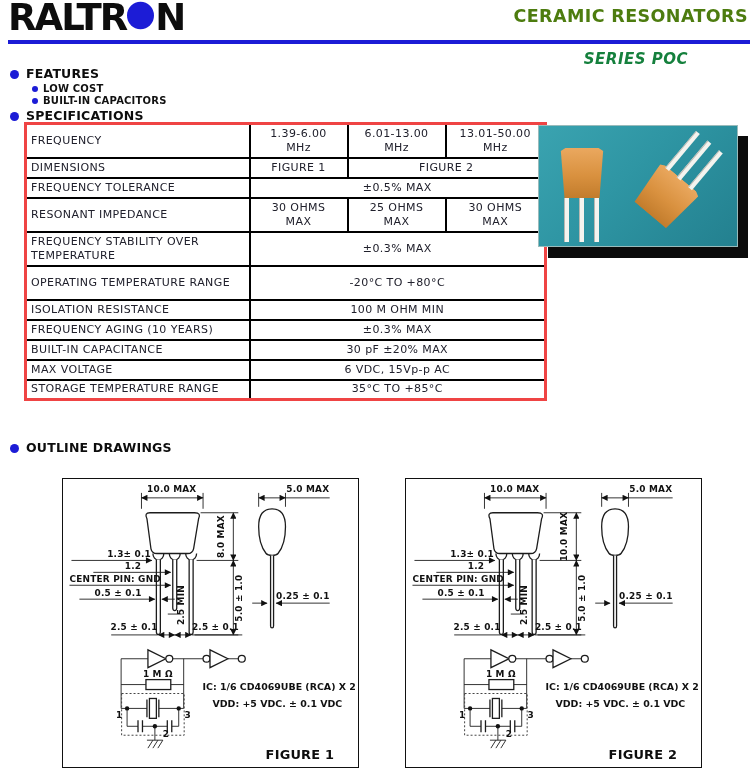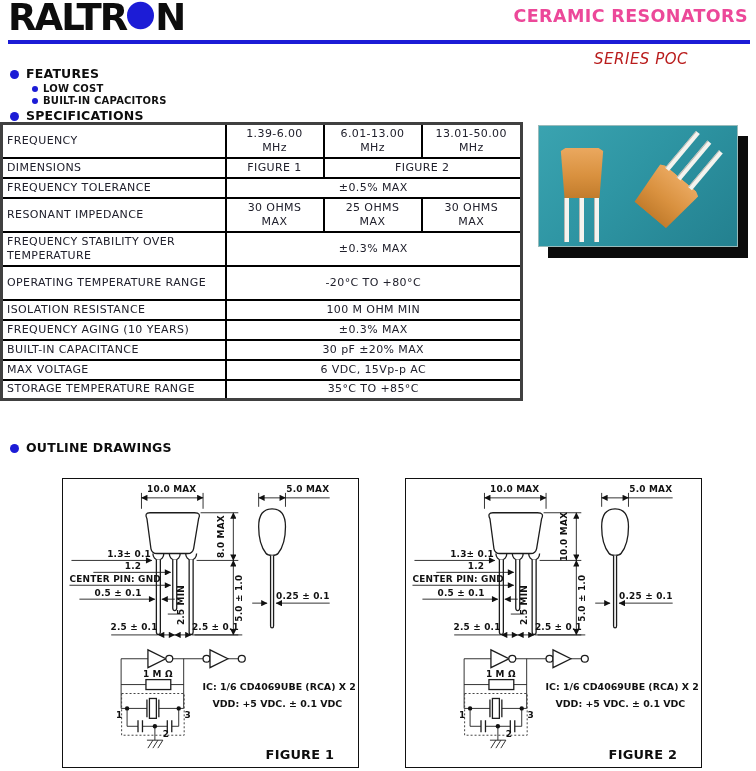--- a/index.html
+++ b/index.html
@@ -7,34 +7,34 @@
   .page { position:relative; width:756px; height:771px; background:#ffffff; overflow:hidden;
           font-family:"DejaVu Sans", sans-serif; }
 
   
   .logo { position:absolute; left:8px; top:-4px; height:44px;
           font-weight:bold; font-size:37px; letter-spacing:-2px; color:#0d0d0d;
           transform:scaleY(1.02); white-space:nowrap; }
   .logo-o { display:inline-block; width:27px; height:27px; border-radius:50%;
             background:#1c1cd6; margin:0 1px; vertical-align:1px; }
   .doc-title { position:absolute; right:8px; top:6px; font-size:17.5px; font-weight:bold;
-               letter-spacing:0.4px; color:#ec4899; }
+               letter-spacing:0.4px; color:#4d7c0f; }
   .blue-rule { position:absolute; left:8px; top:40px; width:742px; height:4px; background:#1c1cd6; }
-  .series { position:absolute; right:68px; top:50px; font-size:15px; font-weight:normal;
-            font-style:italic; letter-spacing:0.5px; color:#b91c1c; }
+  .series { position:absolute; right:68px; top:50px; font-size:15px; font-weight:bold;
+            font-style:italic; letter-spacing:0.5px; color:#15803d; }
 
   
   .sec-head { position:absolute; font-size:12.5px; font-weight:bold; color:#0d0d0d; letter-spacing:0.2px; }
   .bullet { position:absolute; width:9px; height:9px; border-radius:50%; background:#1c1cd6; }
   .bullet-sm { position:absolute; width:6px; height:6px; border-radius:50%; background:#1c1cd6; }
   .feat-item { position:absolute; font-size:10px; font-weight:bold; color:#111; letter-spacing:0.2px; }
 
   
-  table.spec { position:absolute; left:0; top:122px; width:520px;
-               border-collapse:collapse; border:3px solid #404040; table-layout:fixed; }
+  table.spec { position:absolute; left:24px; top:122px; width:520px;
+               border-collapse:collapse; border:3px solid #ef4444; table-layout:fixed; }
   table.spec td { border:2px solid #000; font-size:11px; color:#20202c;
                   letter-spacing:0.4px; padding:1px 4px; line-height:1.25; }
   td.lbl { text-align:left; padding-left:5px; }
   td.val { text-align:center; }
   tr.h32 td { height:34px; } tr.h18 td { height:20px; }
 
   
   .photo { position:absolute; left:538px; top:122px; width:212px; height:138px; }
   .photo-shadow { position:absolute; left:10px; top:14px; width:200px; height:122px; background:#0b0b0b; }
   .photo-img { position:absolute; left:0; top:3px; width:200px; height:122px;

